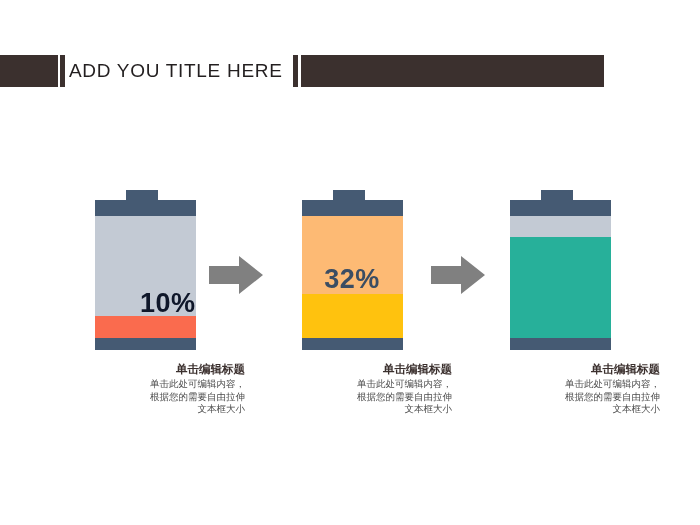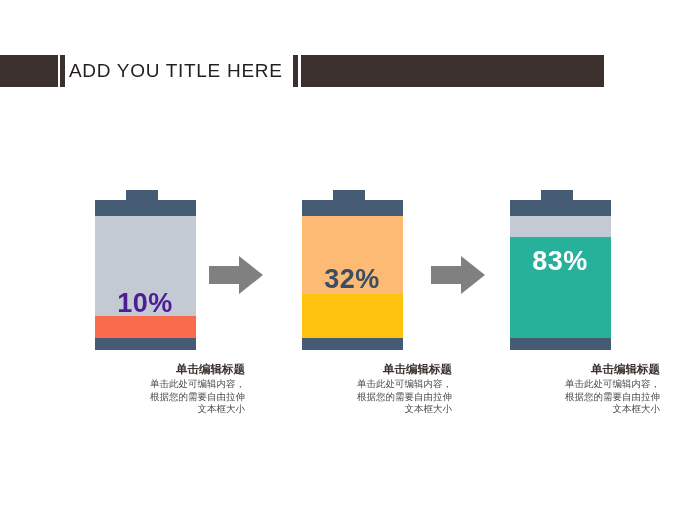--- a/index.html
+++ b/index.html
@@ -168,21 +168,21 @@
 </div>
 
 <div class="stage">
 
   <div class="battery-unit u0">
     <div class="battery">
       <div class="nub" style="background: rgb(69, 90, 115);"></div>
       <div class="cap" style="background: rgb(69, 90, 115);"></div>
       <div class="shell" style="background: rgb(195, 202, 212);">
         <div class="fill" style="height: 22px; background: rgb(250, 107, 78);"></div>
-        <div class="pct" style="color: #4c1d95; top: 72px;">10%</div>
+        <div class="pct" style="color: #0f172a; top: 72px; text-align: right;">10%</div>
       </div>
       <div class="base" style="background: rgb(69, 90, 115);"></div>
     </div>
     <div class="caption">
       <div class="cap-head">单击编辑标题</div>
       <div class="cap-body">
         <div>单击此处可编辑内容，</div>
         <div>根据您的需要自由拉伸</div>
         <div>文本框大小</div>
       </div>
@@ -220,21 +220,20 @@
       <polygon points="0,10 30,10 30,0 54,19 30,38 30,28 0,28" fill="#808080"></polygon>
     </svg>
   </div>
 
   <div class="battery-unit u2">
     <div class="battery">
       <div class="nub" style="background: rgb(69, 90, 115);"></div>
       <div class="cap" style="background: rgb(69, 90, 115);"></div>
       <div class="shell" style="background: rgb(195, 202, 212);">
         <div class="fill" style="height: 101px; background: rgb(39, 176, 154);"></div>
-        <div class="pct" style="color: rgb(255, 255, 255); top: 30px;">83%</div>
       </div>
       <div class="base" style="background: rgb(69, 90, 115);"></div>
     </div>
     <div class="caption">
       <div class="cap-head">单击编辑标题</div>
       <div class="cap-body">
         <div>单击此处可编辑内容，</div>
         <div>根据您的需要自由拉伸</div>
         <div>文本框大小</div>
       </div>

